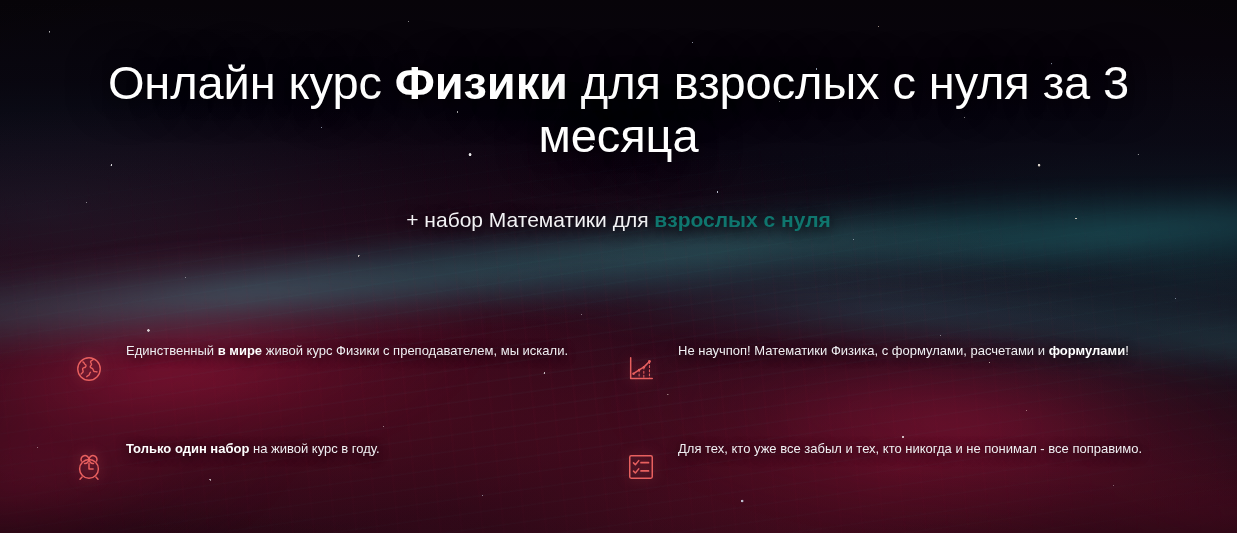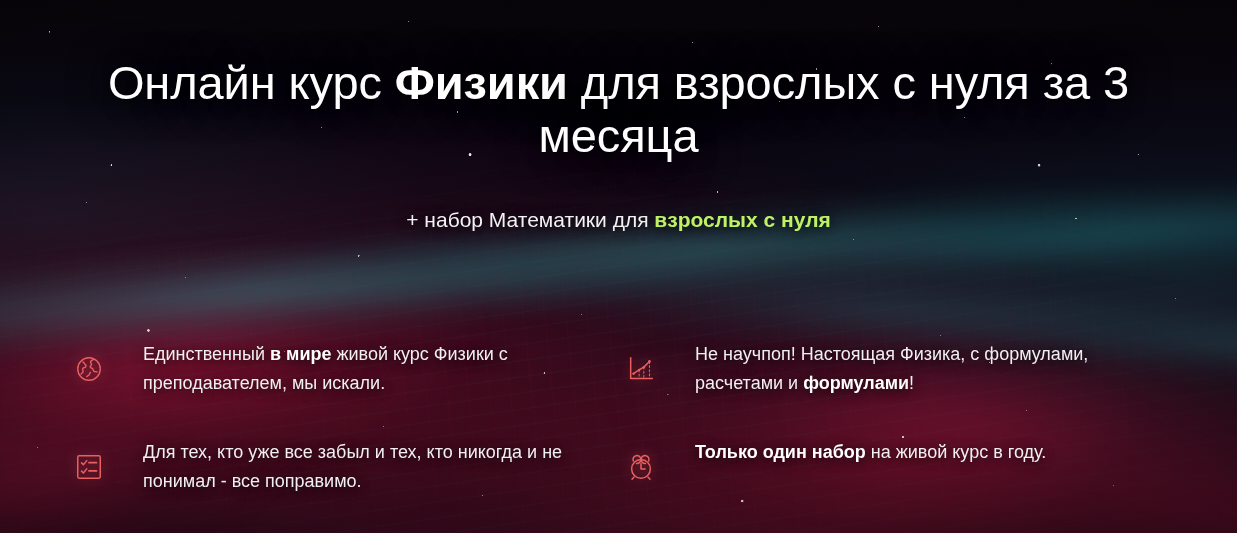--- a/index.html
+++ b/index.html
@@ -194,21 +194,21 @@
     top:206px;
     transform:translateX(-50%);
     width:900px;
     text-align:center;
     color:#f2f2f4;
     font-size:21px;
     font-weight:300;
     line-height:1.3;
     text-shadow:0 2px 14px rgba(0,0,0,0.85);
   }
-  .subhead .sub-strong { font-weight:700; color:#bef264; }
+  .subhead .sub-strong { font-weight:700; color:#0f766e; }
 
   
   .features {
     position:absolute;
     left:72px;
     top:340px;
     width:1100px;
     display:grid;
     grid-template-columns:552px 552px;
     grid-template-rows:auto auto;
@@ -230,26 +230,25 @@
     margin-top:12px;
     display:flex;
     align-items:center;
     justify-content:center;
     filter:drop-shadow(0 0 7px rgba(232,96,95,0.45));
   }
   .feature-icon svg { display:block; width:30px; height:30px; }
 
   .feature-text {
     color:#f0eff2;
-    font-size:18px;
+    font-size:13px;
     line-height:1.62;
     font-weight:300;
     text-shadow:0 2px 12px rgba(0,0,0,0.85);
     max-width:470px;
-    margin-left:17px;
   }
   .feature-text .ft-strong { font-weight:700; color:#ffffff; }
 </style>
 </head>
 <body>
 
 <div class="hero">
 
   <div class="bg-base"></div>
   <div class="neb-red-l"></div>
@@ -296,50 +295,50 @@
             <circle cx="8" cy="21" r="1.3" fill="#e8605f" stroke="none"></circle>
             <circle cx="14" cy="17" r="1.3" fill="#e8605f" stroke="none"></circle>
             <circle cx="19" cy="14" r="1.3" fill="#e8605f" stroke="none"></circle>
             <circle cx="25" cy="8" r="1.5" fill="#e8605f" stroke="none"></circle>
             <path d="M14 17 V26" stroke-dasharray="2 2.4" stroke-width="1.1"></path>
             <path d="M19 14 V26" stroke-dasharray="2 2.4" stroke-width="1.1"></path>
             <path d="M25 8  V26" stroke-dasharray="2 2.4" stroke-width="1.1"></path>
           </svg>
         </span>
         <div class="feature-text">
-          <span>Не научпоп! Настоящая Физика, с формулами, расчетами и </span><span class="ft-strong">формулами</span><span>!</span>
-        </div>
-      </div>
-
-      <div class="feature">
-        <span class="feature-icon">
-          <svg viewBox="0 0 32 32" fill="none" stroke="#e8605f" stroke-width="1.6" stroke-linecap="round" stroke-linejoin="round">
-            <rect x="4" y="4" width="24" height="24" rx="1.5"></rect>
-            <path d="M8 11.6 L10 13.6 L13.6 9.2"></path>
-            <path d="M16 11.4 H24" stroke-width="1.8"></path>
-            <path d="M8 20.4 L10 22.4 L13.6 18"></path>
-            <path d="M16 20.2 H24" stroke-width="1.8"></path>
-          </svg>
-        </span>
-        <div class="feature-text">
-          <span>Для тех, кто уже все забыл и тех, кто никогда и не понимал - все поправимо.</span>
+          <span>Не научпоп! Математики Физика, с формулами, расчетами и </span><span class="ft-strong">формулами</span><span>!</span>
         </div>
       </div>
 
       <div class="feature">
         <span class="feature-icon">
           <svg viewBox="0 0 32 32" fill="none" stroke="#e8605f" stroke-width="1.6" stroke-linecap="round" stroke-linejoin="round">
             <circle cx="16" cy="18" r="10"></circle>
             <path d="M7.8 9.6 a4.2 4.2 0 1 1 3.4 2.6"></path>
             <path d="M24.2 9.6 a4.2 4.2 0 1 0 -3.4 2.6"></path>
             <path d="M16 12.4 V18 H20.4"></path>
             <path d="M8.6 26.6 L6.4 29"></path>
             <path d="M23.4 26.6 L25.6 29"></path>
           </svg>
         </span>
         <div class="feature-text">
           <span class="ft-strong">Только один набор</span><span> на живой курс в году.</span>
         </div>
       </div>
 
+      <div class="feature">
+        <span class="feature-icon">
+          <svg viewBox="0 0 32 32" fill="none" stroke="#e8605f" stroke-width="1.6" stroke-linecap="round" stroke-linejoin="round">
+            <rect x="4" y="4" width="24" height="24" rx="1.5"></rect>
+            <path d="M8 11.6 L10 13.6 L13.6 9.2"></path>
+            <path d="M16 11.4 H24" stroke-width="1.8"></path>
+            <path d="M8 20.4 L10 22.4 L13.6 18"></path>
+            <path d="M16 20.2 H24" stroke-width="1.8"></path>
+          </svg>
+        </span>
+        <div class="feature-text">
+          <span>Для тех, кто уже все забыл и тех, кто никогда и не понимал - все поправимо.</span>
+        </div>
+      </div>
+
     </div>
   </div>
 </div>
 
 </body></html>

